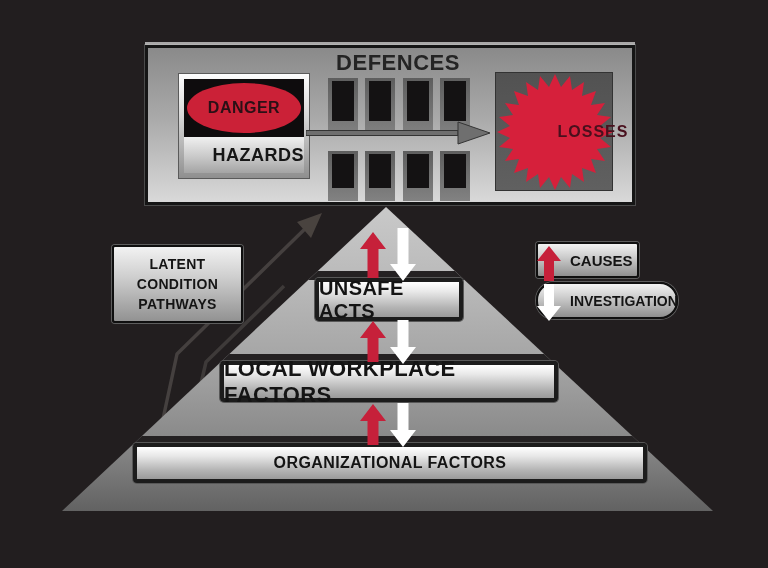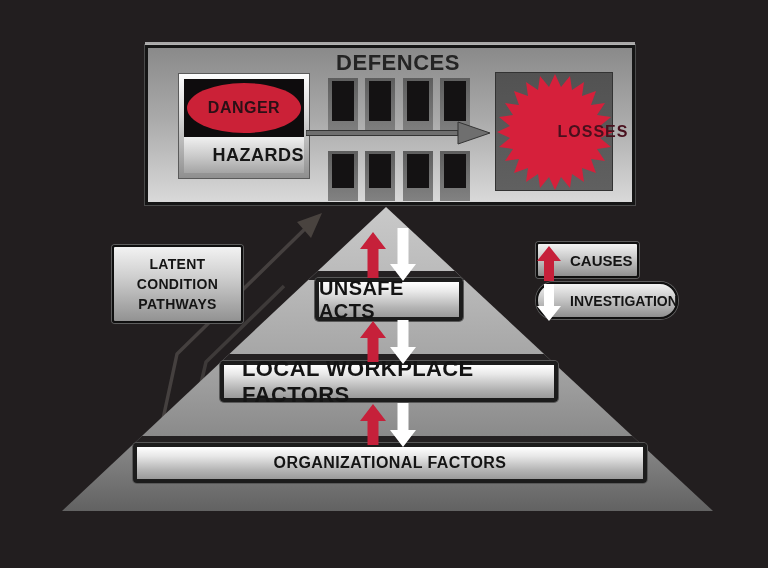--- a/index.html
+++ b/index.html
@@ -36,21 +36,21 @@
   .losses-text{position:absolute;left:0;top:0;width:100%;height:100%;display:flex;
          align-items:center;justify-content:center;font-size:16px;font-weight:bold;
          color:#49101d;letter-spacing:1px;padding-left:39px;}
 
   
   .tier{position:absolute;z-index:3;box-sizing:border-box;border:4px solid #1c1c1c;border-radius:4px;
         background:linear-gradient(180deg,#ffffff 0%,#e8e8e8 28%,#b2b2b2 74%,#9a9a9a 100%);
         display:flex;align-items:center;justify-content:center;
         font-weight:bold;color:#141414;letter-spacing:.4px;box-shadow:0 0 0 1px #585858;}
   .tier-unsafe{left:315px;top:278px;width:148px;height:43px;font-size:20px;}
-  .tier-local {left:220px;top:361px;width:338px;height:41px;font-size:22px;padding-left:18px;}
+  .tier-local {left:220px;top:361px;width:338px;height:41px;font-size:22px;}
   .tier-org   {left:133px;top:443px;width:514px;height:40px;font-size:16px;}
 
   
   .latent-box{position:absolute;left:112px;top:245px;width:131px;height:78px;z-index:3;box-sizing:border-box;
         border:2px solid #0f0f0f;border-radius:3px;
         background:linear-gradient(180deg,#f2f2f2 0%,#cfcfcf 40%,#929292 100%);
         display:flex;flex-direction:column;align-items:center;justify-content:center;
         font-size:14px;font-weight:bold;color:#141414;line-height:1.45;letter-spacing:.3px;
         box-shadow:0 0 0 1px #5d5d5d;}
   .legend-item{position:absolute;z-index:2;box-sizing:border-box;border:2px solid #0f0f0f;border-radius:3px;

